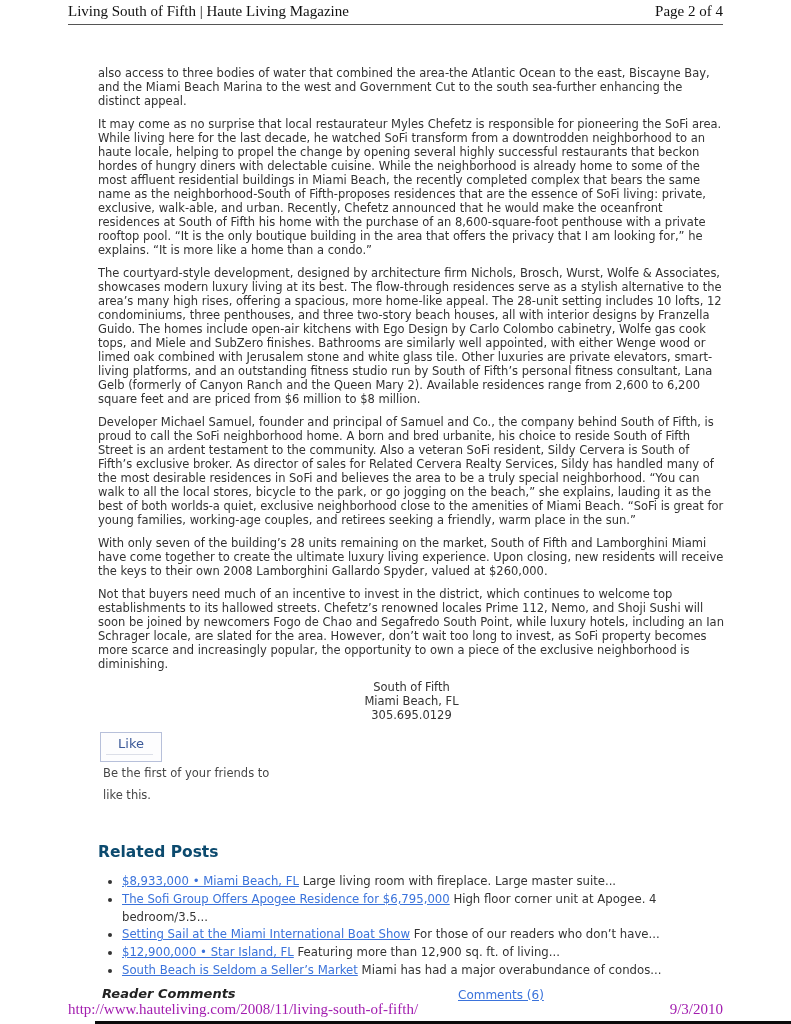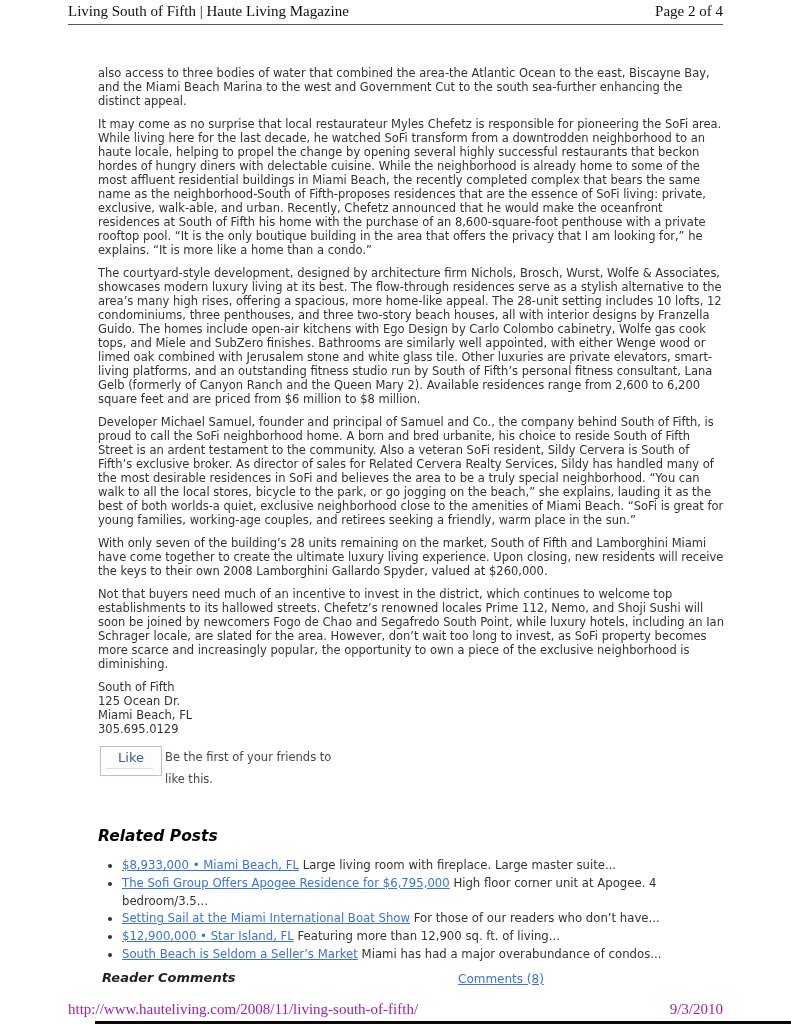--- a/index.html
+++ b/index.html
@@ -34,25 +34,25 @@
     background: #0a0a0a;
   }
 
   
   .content {
     position: absolute; top: 66px; left: 98px; width: 627px;
     font-size: 11.5px; line-height: 14px; color: #333333;
   }
   .content p { margin: 0 0 9px 0; }
 
-  .address { margin: 4px 0 10px 0; }
+  .address { margin: 4px 0 10px 0; text-align: center; }
   .address div { line-height: 14px; }
 
   
-  .fb-row { display: flex; align-items: flex-start; margin: 4px 0 0 2px; }
+  .fb-row { display: flex; align-items: flex-start; margin: 4px 0 0 2px; flex-direction: column; }
   .fb-like-btn {
     width: 62px; height: 30px;
     border: 1px solid #b7c0da;
     background: #fdfdfe;
     color: #3b5998;
     font-size: 13px;
     display: flex; align-items: center; justify-content: center;
     position: relative;
     cursor: pointer;
     padding-bottom: 6px;
@@ -62,23 +62,22 @@
     border-top: 1px solid #dcdfe8;
   }
   .fb-caption {
     margin-left: 3px; width: 175px;
     font-size: 11.5px; line-height: 22px; color: #474747;
   }
 
   
   .related-title {
     margin: 37px 0 0 0;
-    font-size: 15.5px; font-weight: bold; color: #000000;
+    font-size: 15.5px; font-weight: bold; color: #0c4a6e;
     line-height: 18px;
-    font-style: italic;
   }
   .related-list {
     margin: 12px 0 0 0; padding: 0 0 0 24px;
     list-style: disc outside;
   }
   .related-list li { line-height: 17.8px; font-size: 11.7px; color: #333; }
   a.link, .comments-link {
     color: #3b73db; text-decoration: underline; cursor: pointer;
   }
 
@@ -103,21 +102,20 @@
   <div class="content">
     <p>also access to three bodies of water that combined the area-the Atlantic Ocean to the east, Biscayne Bay, and the Miami Beach Marina to the west and Government Cut to the south sea-further enhancing the distinct appeal.</p>
     <p>It may come as no surprise that local restaurateur Myles Chefetz is responsible for pioneering the SoFi area. While living here for the last decade, he watched SoFi transform from a downtrodden neighborhood to an haute locale, helping to propel the change by opening several highly successful restaurants that beckon hordes of hungry diners with delectable cuisine. While the neighborhood is already home to some of the most affluent residential buildings in Miami Beach, the recently completed complex that bears the same name as the neighborhood-South of Fifth-proposes residences that are the essence of SoFi living: private, exclusive, walk-able, and urban. Recently, Chefetz announced that he would make the oceanfront residences at South of Fifth his home with the purchase of an 8,600-square-foot penthouse with a private rooftop pool. “It is the only boutique building in the area that offers the privacy that I am looking for,” he explains. “It is more like a home than a condo.”</p>
     <p>The courtyard-style development, designed by architecture firm Nichols, Brosch, Wurst, Wolfe &amp; Associates, showcases modern luxury living at its best. The flow-through residences serve as a stylish alternative to the area’s many high rises, offering a spacious, more home-like appeal. The 28-unit setting includes 10 lofts, 12 condominiums, three penthouses, and three two-story beach houses, all with interior designs by Franzella Guido. The homes include open-air kitchens with Ego Design by Carlo Colombo cabinetry, Wolfe gas cook tops, and Miele and SubZero finishes. Bathrooms are similarly well appointed, with either Wenge wood or limed oak combined with Jerusalem stone and white glass tile. Other luxuries are private elevators, smart-living platforms, and an outstanding fitness studio run by South of Fifth’s personal fitness consultant, Lana Gelb (formerly of Canyon Ranch and the Queen Mary 2). Available residences range from 2,600 to 6,200 square feet and are priced from $6 million to $8 million.</p>
     <p>Developer Michael Samuel, founder and principal of Samuel and Co., the company behind South of Fifth, is proud to call the SoFi neighborhood home. A born and bred urbanite, his choice to reside South of Fifth Street is an ardent testament to the community. Also a veteran SoFi resident, Sildy Cervera is South of Fifth’s exclusive broker. As director of sales for Related Cervera Realty Services, Sildy has handled many of the most desirable residences in SoFi and believes the area to be a truly special neighborhood. “You can walk to all the local stores, bicycle to the park, or go jogging on the beach,” she explains, lauding it as the best of both worlds-a quiet, exclusive neighborhood close to the amenities of Miami Beach. “SoFi is great for young families, working-age couples, and retirees seeking a friendly, warm place in the sun.”</p>
     <p>With only seven of the building’s 28 units remaining on the market, South of Fifth and Lamborghini Miami have come together to create the ultimate luxury living experience. Upon closing, new residents will receive the keys to their own 2008 Lamborghini Gallardo Spyder, valued at $260,000.</p>
     <p>Not that buyers need much of an incentive to invest in the district, which continues to welcome top establishments to its hallowed streets. Chefetz’s renowned locales Prime 112, Nemo, and Shoji Sushi will soon be joined by newcomers Fogo de Chao and Segafredo South Point, while luxury hotels, including an Ian Schrager locale, are slated for the area. However, don’t wait too long to invest, as SoFi property becomes more scarce and increasingly popular, the opportunity to own a piece of the exclusive neighborhood is diminishing.</p>
 
     <div class="address">
       <div>South of Fifth</div>
-      <div>125 Ocean Dr.</div>
       <div>Miami Beach, FL</div>
       <div>305.695.0129</div>
     </div>
 
     <div class="fb-row">
       <div class="fb-like-btn">Like</div>
       <div class="fb-caption">Be the first of your friends to like this.</div>
     </div>
 
     <div class="related-title">Related Posts</div>
@@ -125,21 +123,21 @@
     <ul class="related-list">
       <li><a class="link">$8,933,000 • Miami Beach, FL</a><span> Large living room with fireplace. Large master suite...</span></li>
       <li><a class="link">The Sofi Group Offers Apogee Residence for $6,795,000</a><span> High floor corner unit at Apogee. 4 bedroom/3.5...</span></li>
       <li><a class="link">Setting Sail at the Miami International Boat Show</a><span> For those of our readers who don’t have...</span></li>
       <li><a class="link">$12,900,000 • Star Island, FL</a><span> Featuring more than 12,900 sq. ft. of living...</span></li>
       <li><a class="link">South Beach is Seldom a Seller’s Market</a><span> Miami has had a major overabundance of condos...</span></li>
     </ul>
 
     <div class="comments-row">
       <span class="reader-comments">Reader Comments</span>
-      <a class="comments-link">Comments (8)</a>
+      <a class="comments-link">Comments (6)</a>
     </div>
   </div>
 
   <div class="print-footer">
     <span>http://www.hauteliving.com/2008/11/living-south-of-fifth/</span>
     <span>9/3/2010</span>
   </div>
 
   <div class="next-page-edge"></div>
 

